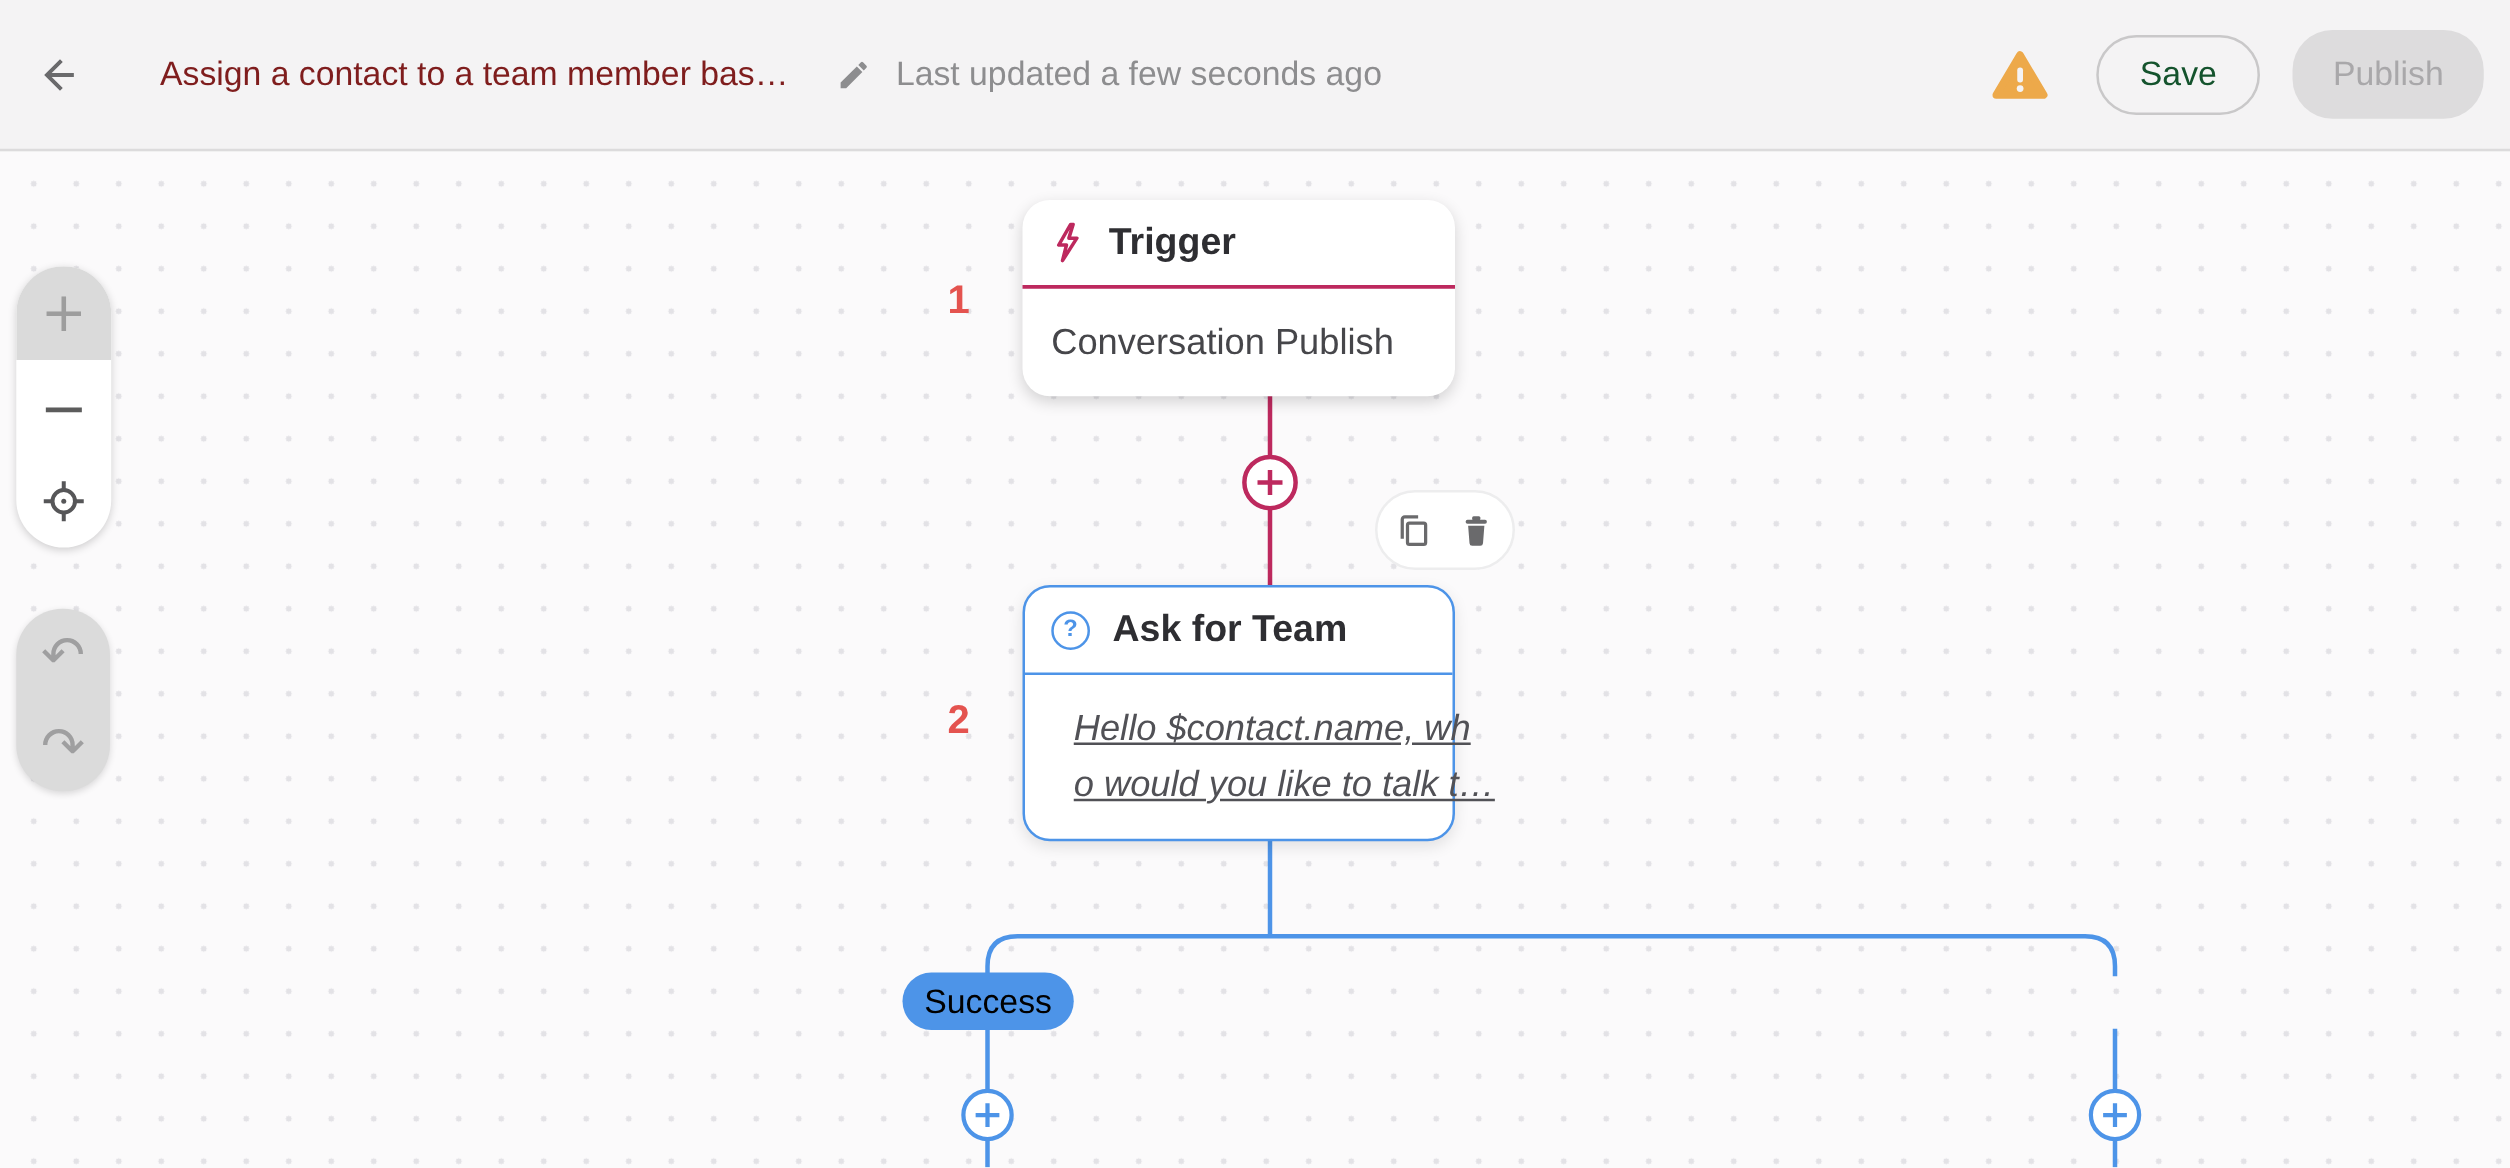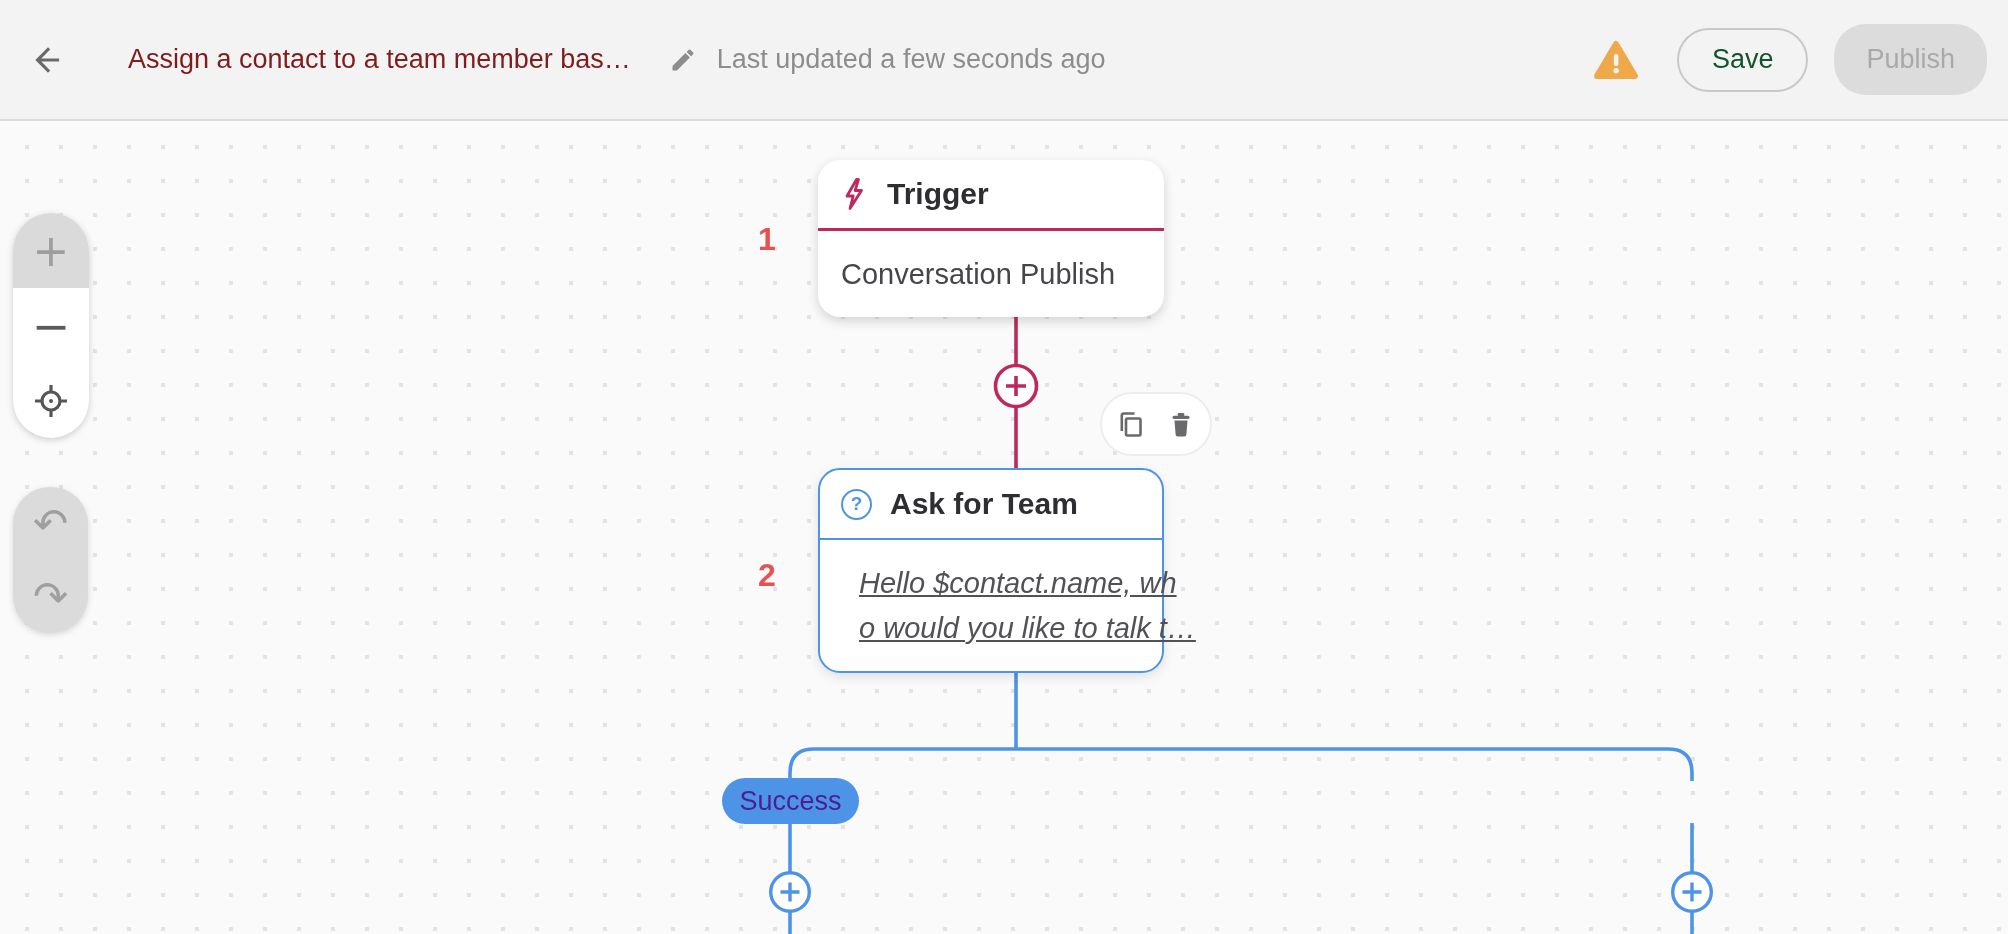--- a/index.html
+++ b/index.html
@@ -78,21 +78,21 @@
   
   .node-actions {
     position:absolute; left:1100px; top:271px; width:112px; height:64px; background:#fff;
     border:2px solid #ededee; border-radius:32px; z-index:3;
     display:flex; align-items:center; justify-content:center; gap:22px;
   }
   .node-actions button { border:none; background:transparent; cursor:pointer; display:flex; align-items:center; }
 
   
   .branch-pill { position:absolute; top:657px; height:46px; border-radius:23px; background:#4d94e8;
-    color:#4c1d95; font-size:27px; display:flex; align-items:center; justify-content:center; z-index:3; }
+    color:#000000; font-size:27px; display:flex; align-items:center; justify-content:center; z-index:3; }
   .pill-success { left:722px; width:137px; }
   .pill-failure { left:1593px; width:200px; }
 
   
   .add-btn { position:absolute; border:none; background:transparent; padding:0; cursor:pointer; z-index:3; line-height:0; }
   .add-red  { left:992px;  top:241px; }
   .add-blue1{ left:767px;  top:748px; }
   .add-blue2{ left:1669px; top:748px; }
 </style>
 </head>

